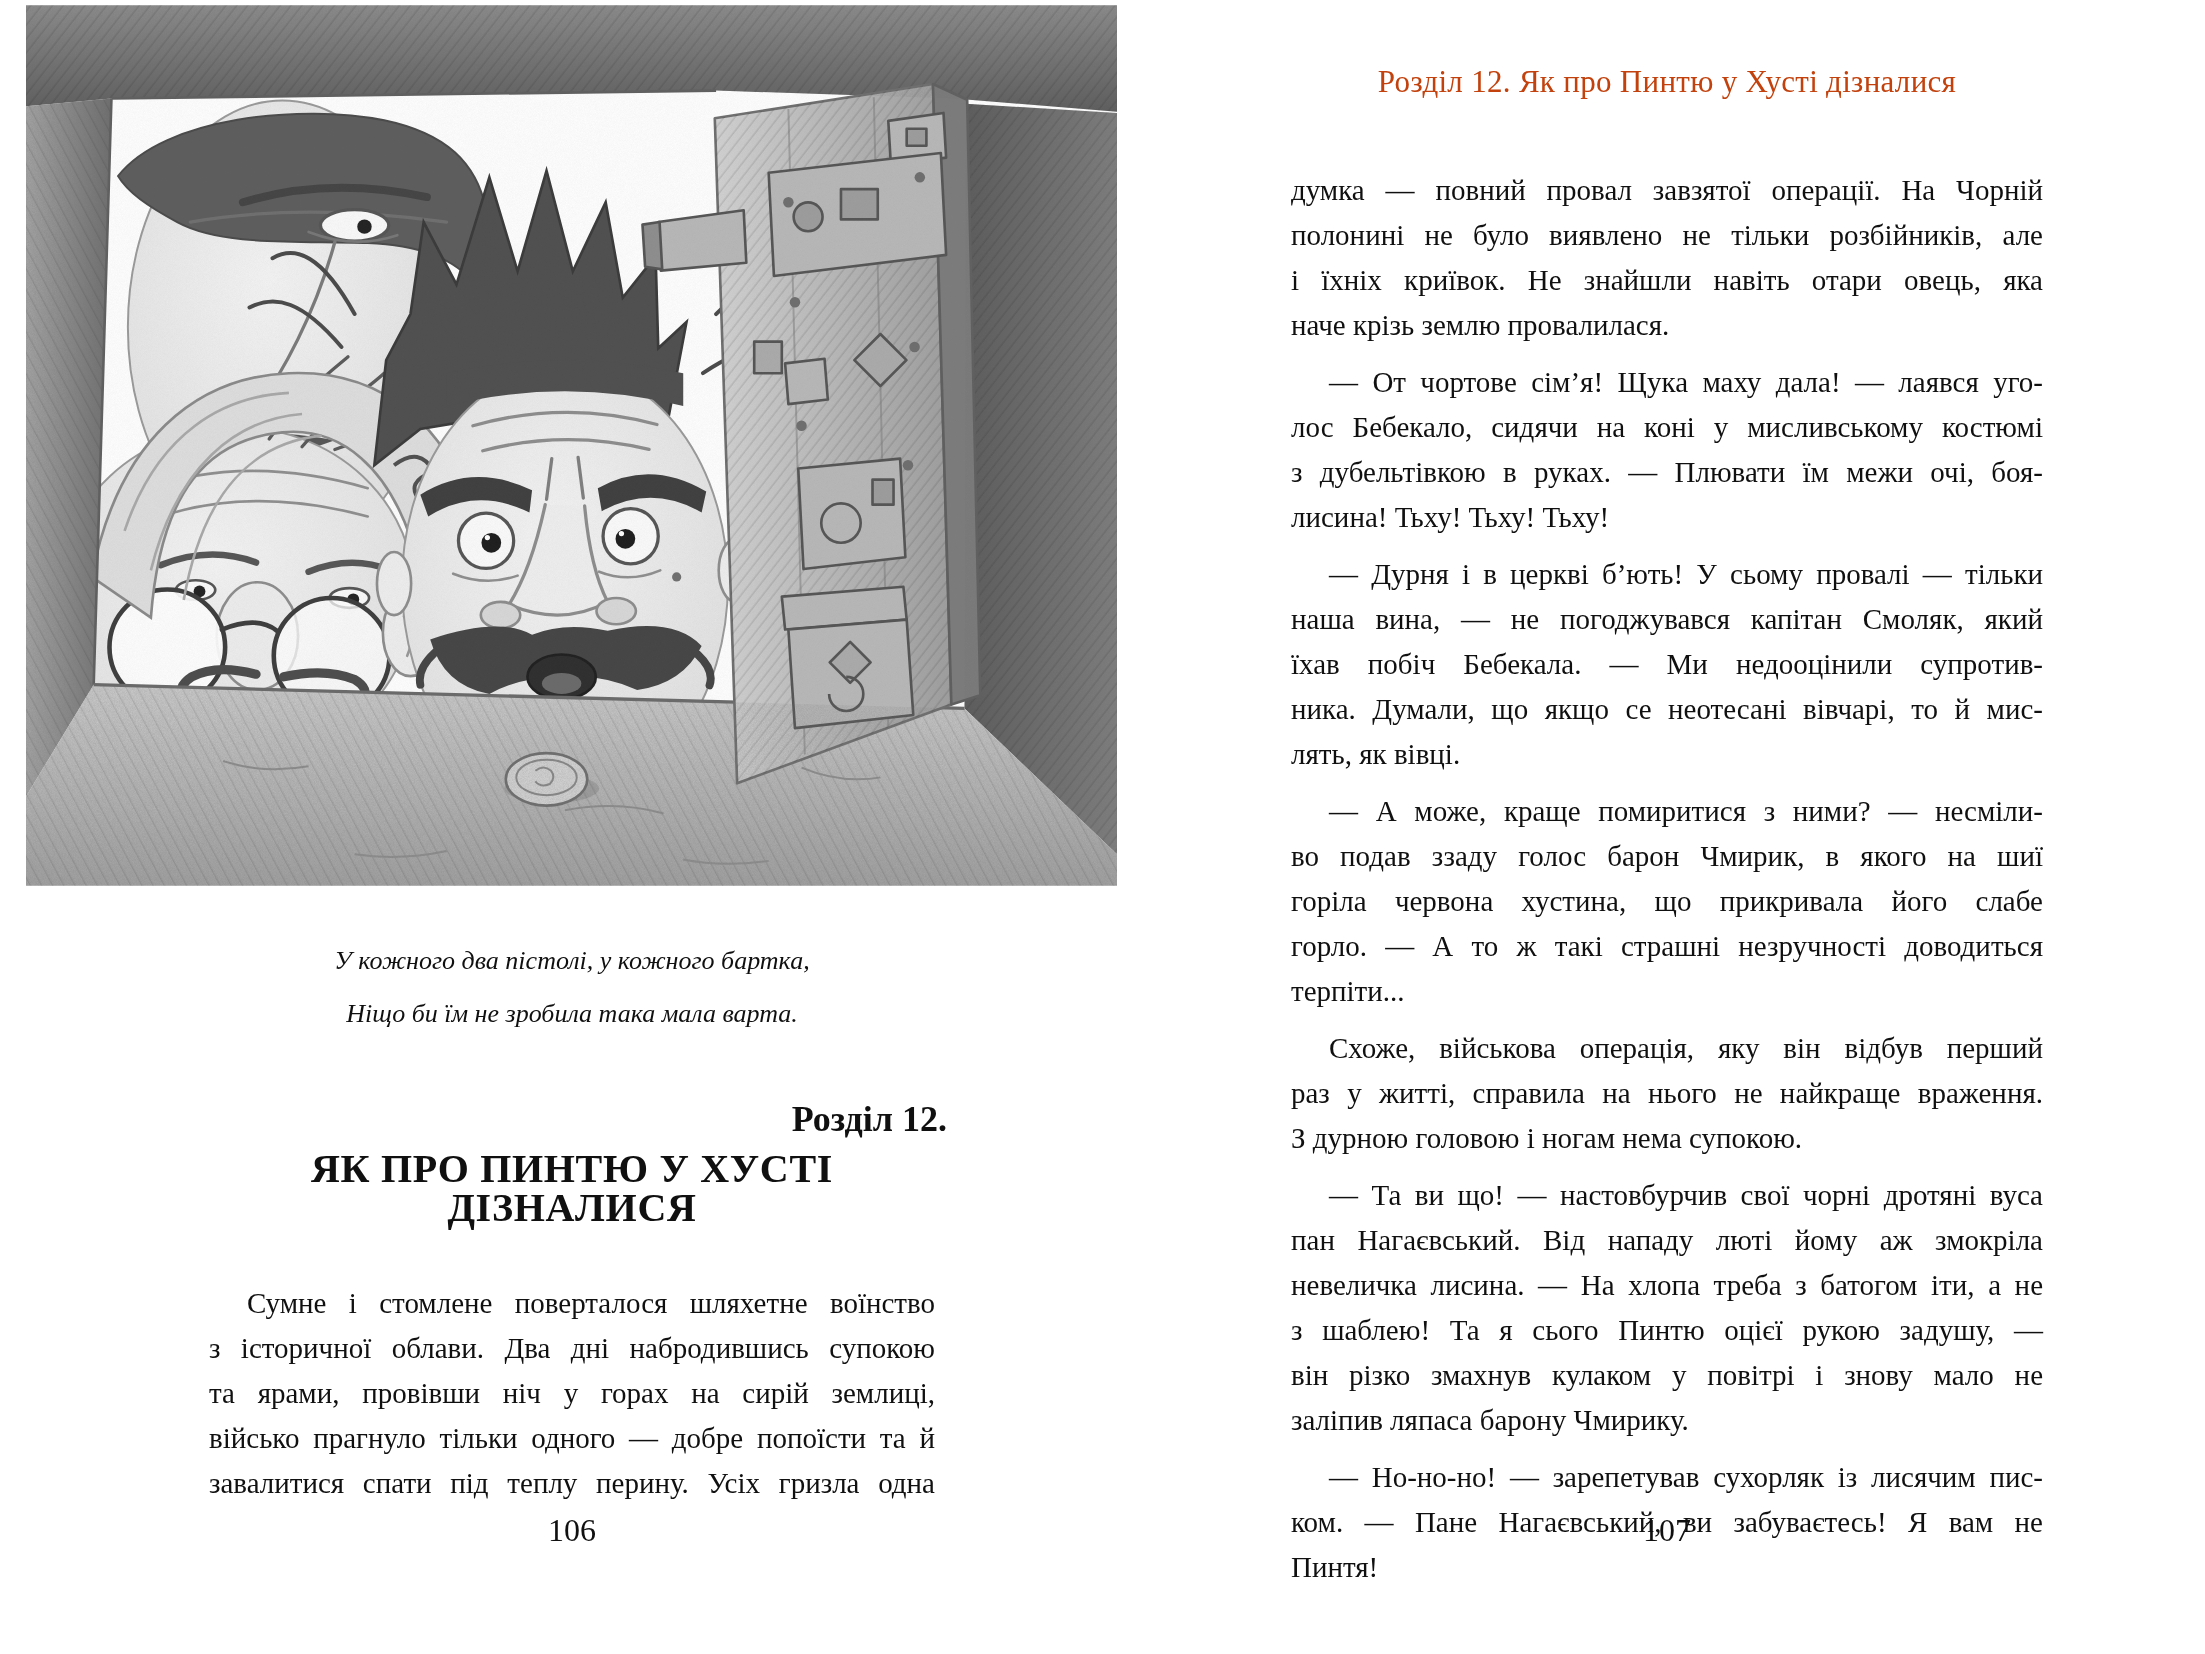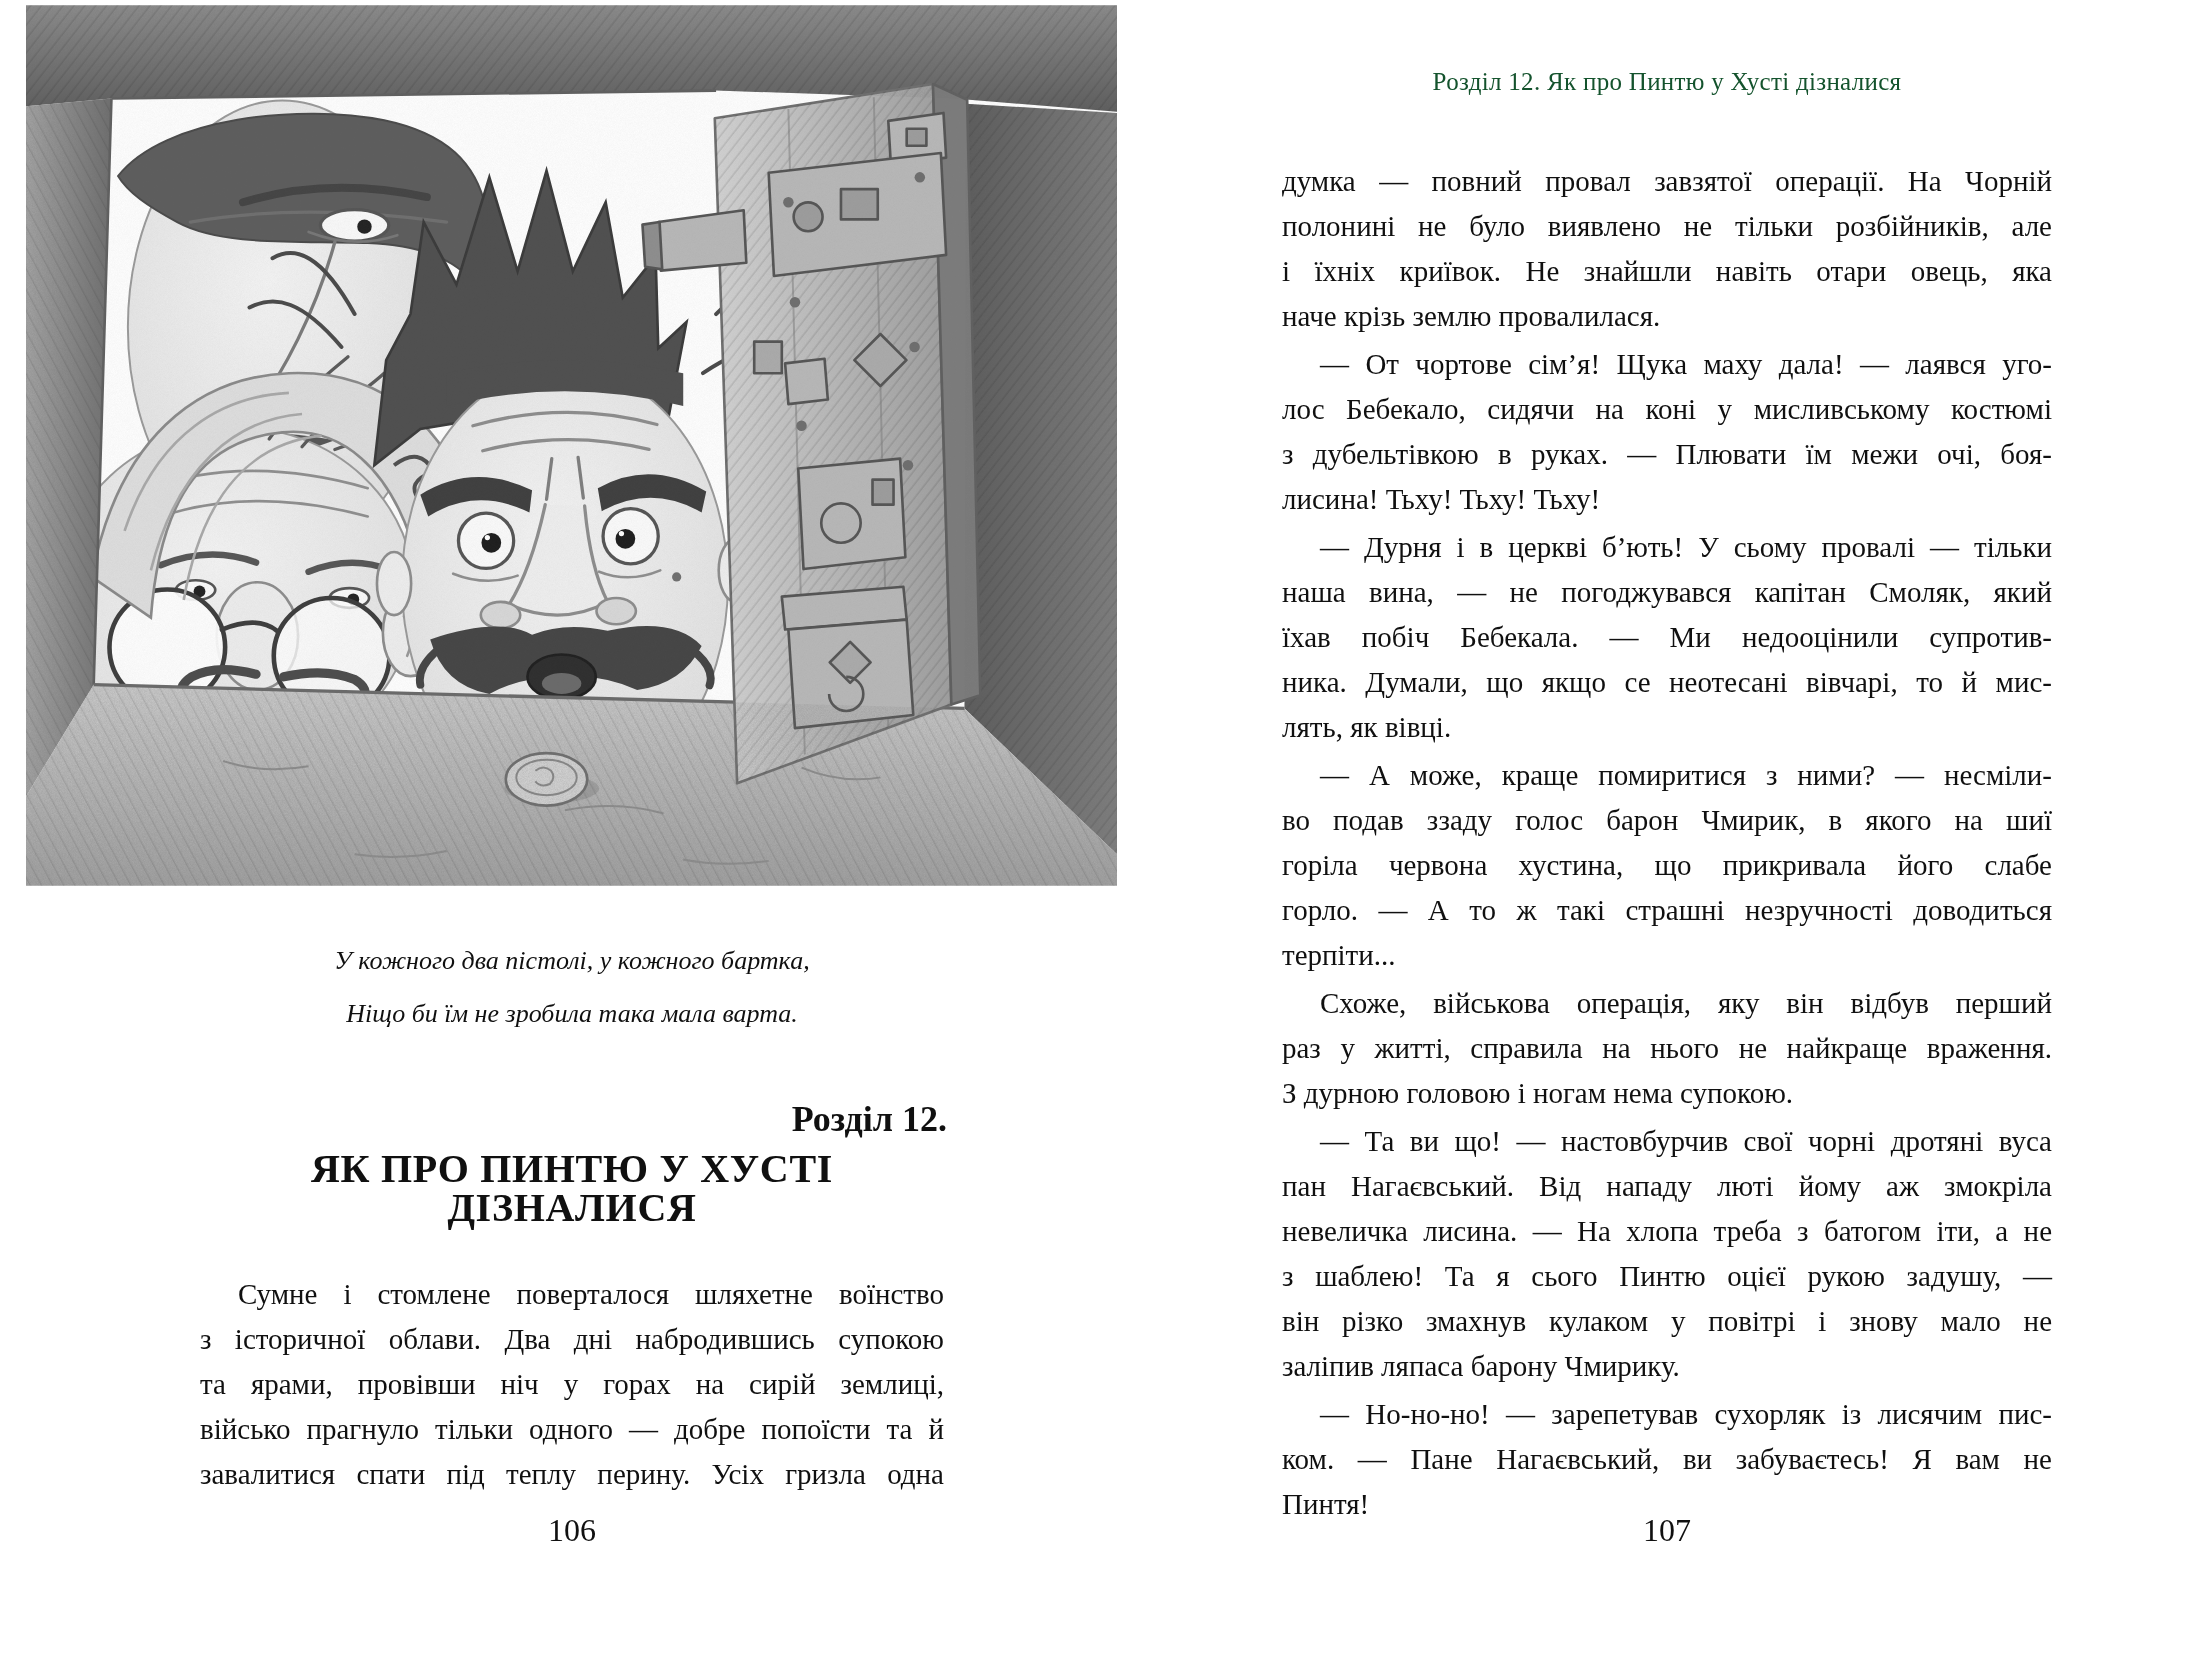--- a/index.html
+++ b/index.html
@@ -20,27 +20,27 @@
 
   .kicker  { position:absolute; left:197px; top:1098px; width:750px;
              font-weight:bold; font-size:36px; line-height:42px; text-align:right; }
   .chapter-title { position:absolute; left:184px; top:1149px; width:776px;
              font-weight:bold; font-size:40px; line-height:39px; letter-spacing:0.7px; text-align:center; }
 
   .body-col { position:absolute; font-size:29px; line-height:45px; }
   .body-col-left  { left:197px; top:1269px; width:750px; }
   .body-col-right { left:176px; top:156px;  width:776px; }
 
-  .para { margin:3px;font-family:Liberation Serif, serif; }
+  .para { margin:12px;font-family:Liberation Serif, serif; }
   .line { text-align:justify; text-align-last:justify; height:45px; overflow:visible; }
   .line.end { text-align-last:left; }
   .para.indent .line:first-child { text-indent:38px; }
 
   .running-header { position:absolute; left:176px; top:66px; width:776px;
-             font-size:25px; line-height:32px; letter-spacing:0.3px; text-align:center; color:#14532d; }
+             font-size:31px; line-height:32px; letter-spacing:0.3px; text-align:center; color:#c2410c; }
 
   .pageno { position:absolute; left:176px; top:1512px; width:776px;
              font-size:32px; text-align:center; }
   .pageno-left { left:197px; width:750px; }
 </style>
 </head>
 <body>
 
 <div class="page page-left">
 

